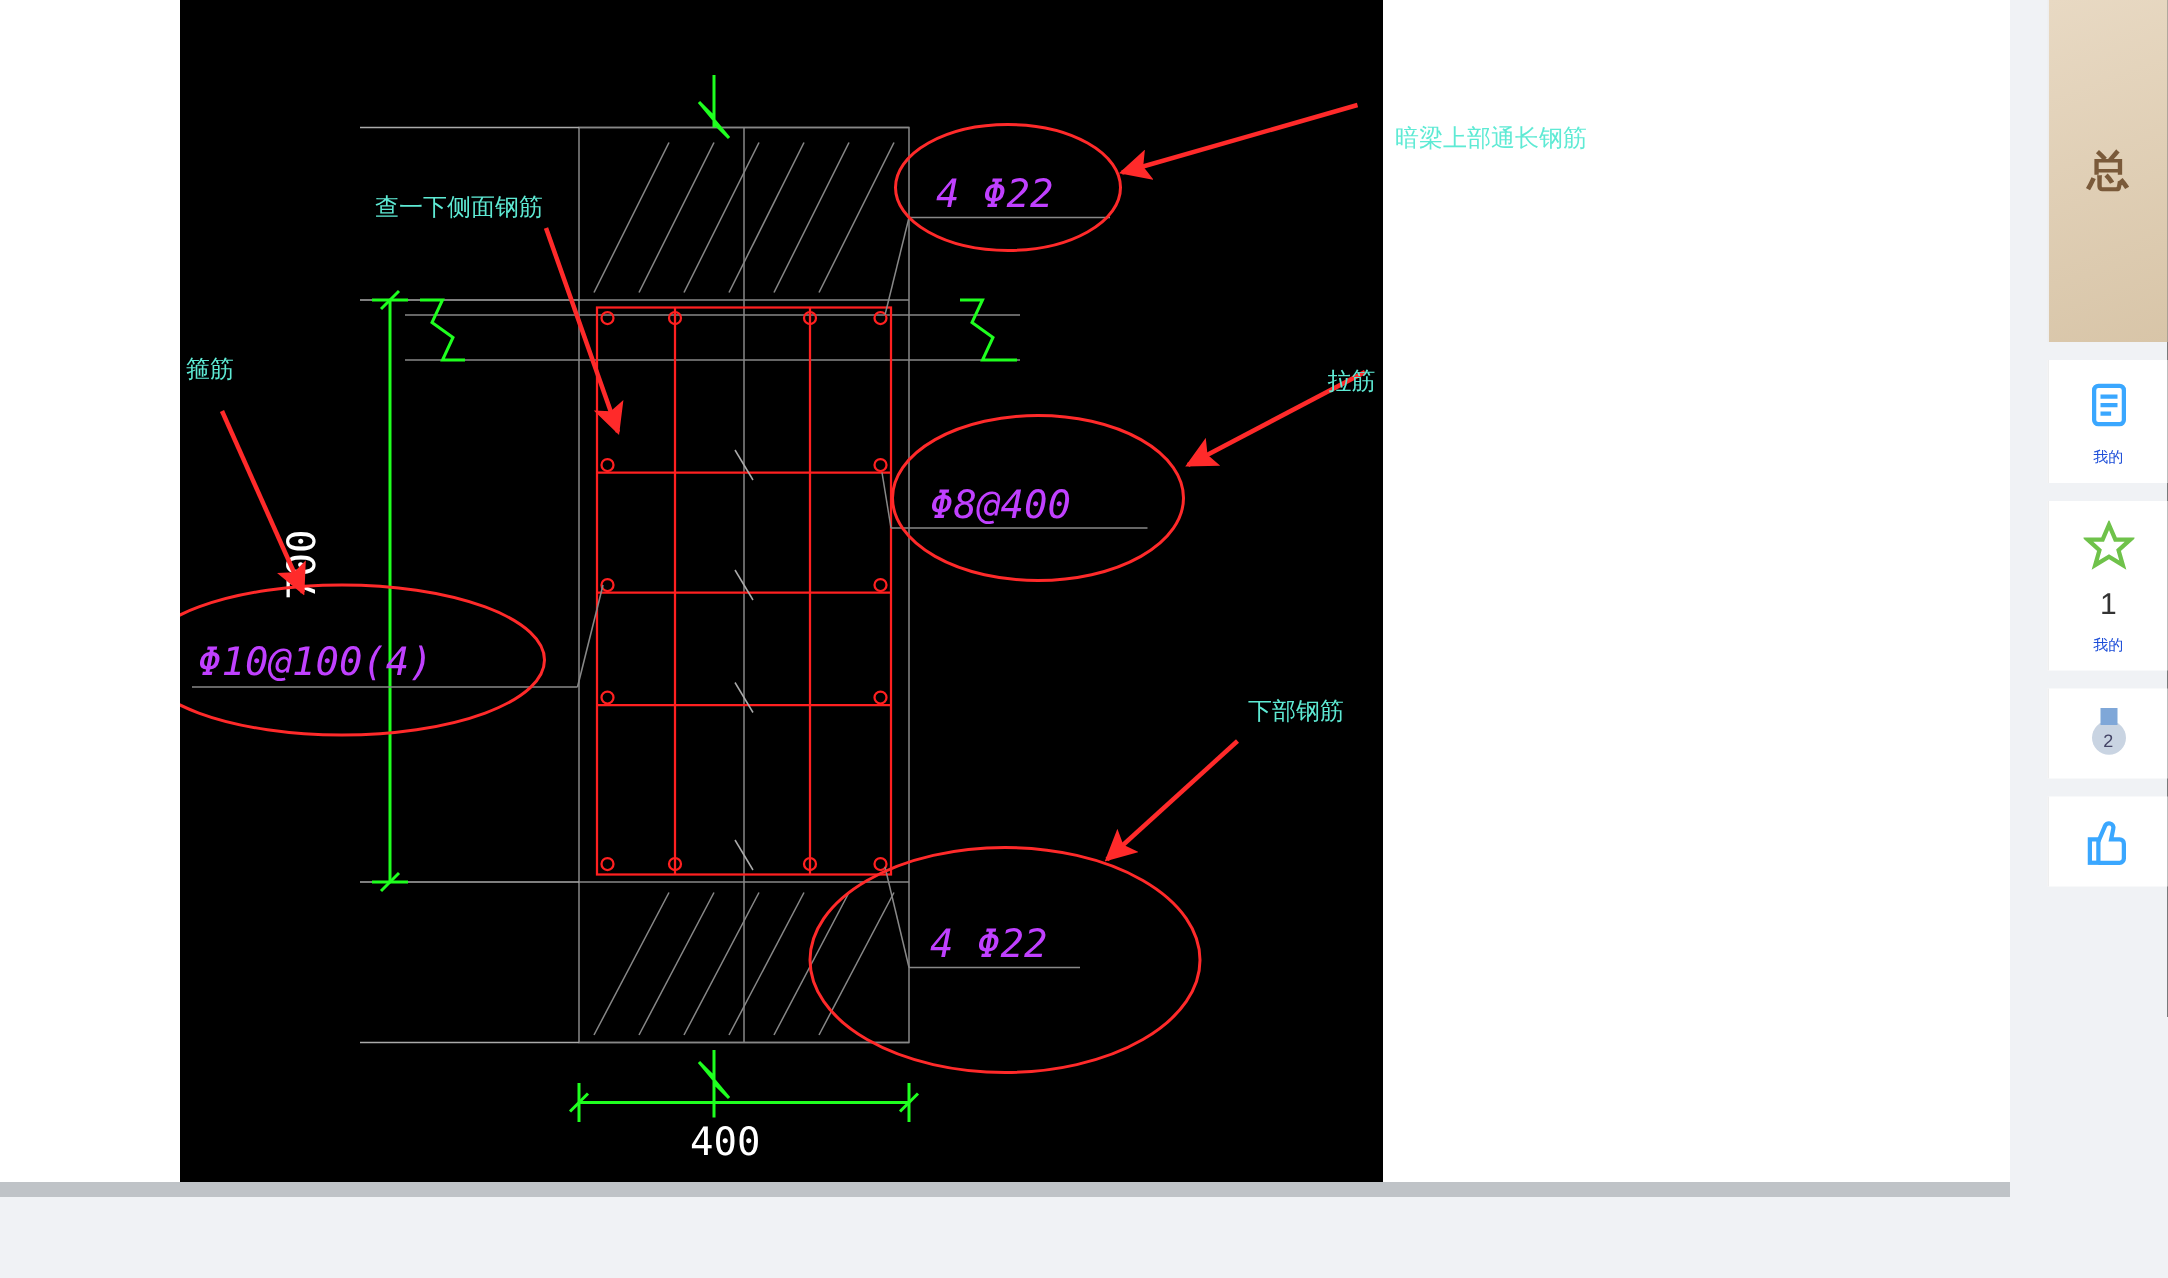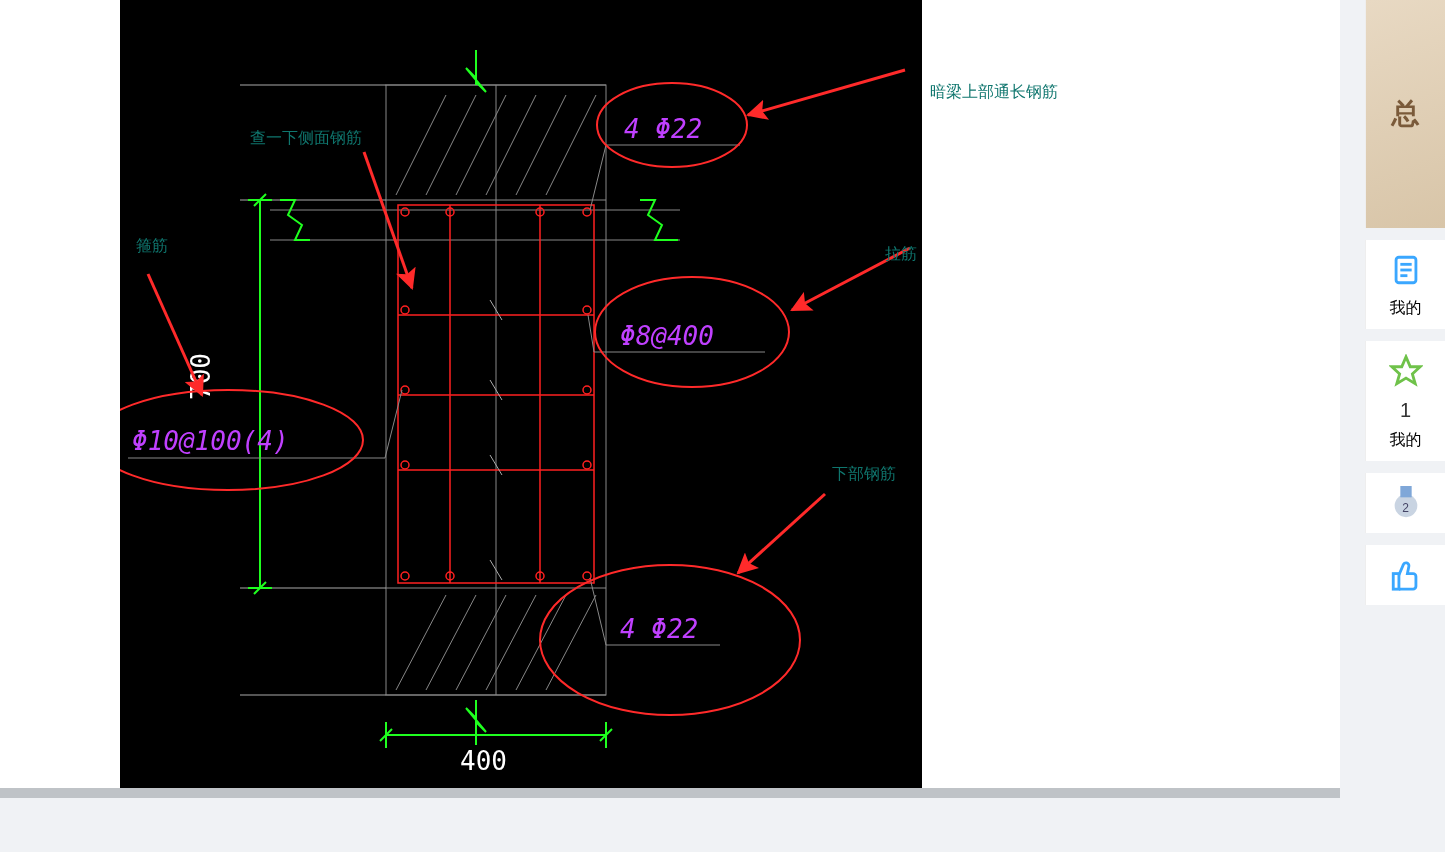--- a/index.html
+++ b/index.html
@@ -24,21 +24,21 @@
   }
   .cad-canvas {
     position: relative;
     width: 802px;
     height: 788px;
     background: #000;
   }
   .cad-svg { display:block; }
   .annotation {
     position: absolute;
-    color: #0f766e;
+    color: #5eead4;
     font-size: 16px;
     white-space: nowrap;
   }
   .sidebar-cards {
     position: absolute;
     right: 0;
     top: 0;
     width: 80px;
     height: 852px;
     display: flex;
@@ -58,21 +58,21 @@
   .card-promo {
     height: 228px;
     background: linear-gradient(160deg,#e8d9c3,#d8c5a8);
     display:flex;
     align-items:center;
     justify-content:center;
     font-size:28px;
     color:#7a5a3a;
     font-weight:600;
   }
-  .card-text { font-size: 16px; color:#000000; }
+  .card-text { font-size: 10px; color:#1d4ed8; }
   .icon-box {
     width: 40px; height: 40px;
     display:flex;align-items:center;justify-content:center;
     font-size: 26px;
   }
   .bottom-bar {
     position:absolute;
     left:0; bottom:54px;
     width:1340px; height:10px;
     background:#bfc3c7;
@@ -227,21 +227,21 @@
 
         <line x1="618" y1="573" x2="705" y2="494"></line>
 
         <line x1="82" y1="395" x2="28" y2="274"></line>
 
         <line x1="292" y1="288" x2="244" y2="152"></line>
       </g>
     </svg>
 
     <span class="annotation" style="left:130px; top:128px">查一下侧面钢筋</span>
-    <span class="annotation" style="left:16px; top:236px">箍筋</span>
+    <span class="annotation" style="left:4px; top:236px">箍筋</span>
     <span class="annotation" style="left:810px; top:82px">暗梁上部通长钢筋</span>
     <span class="annotation" style="left:765px; top:244px">拉筋</span>
     <span class="annotation" style="left:712px; top:464px">下部钢筋</span>
   </div>
 </div>
 
 <div class="bottom-bar"></div>
 
 <div class="sidebar-cards">
   <div class="card card-promo">

